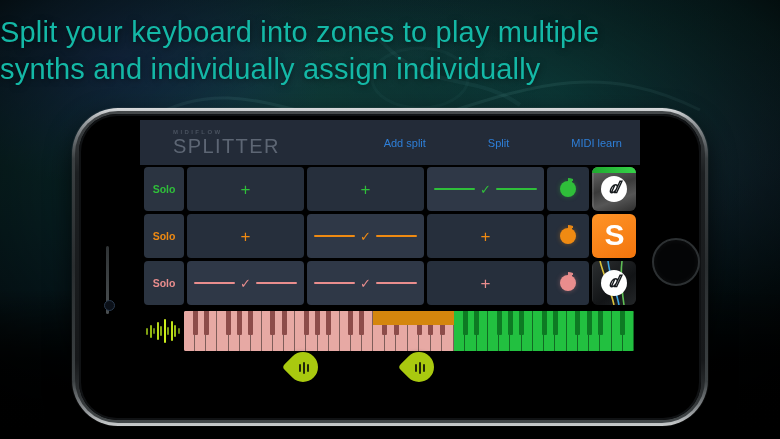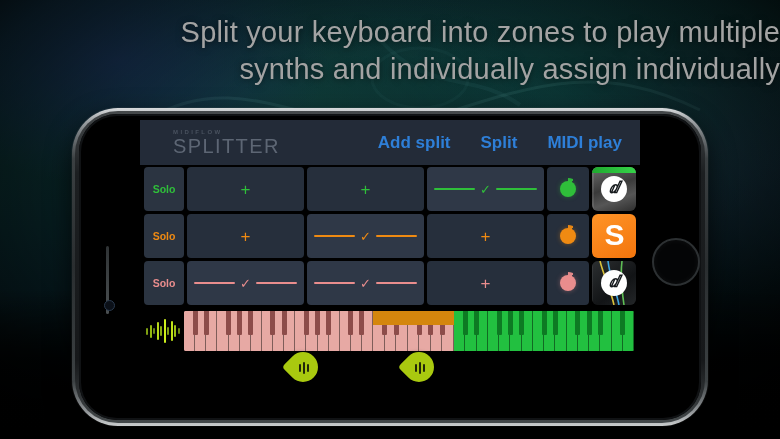--- a/index.html
+++ b/index.html
@@ -21,22 +21,22 @@
       linear-gradient(170deg,#0b2a33 0%,#0a2b2c 28%,#08232a 52%,#041216 75%,#010507 100%);
   }
   .bg-strokes{position:absolute;inset:0;opacity:.5;}
   .bg-vignette{position:absolute;inset:0;
     background:radial-gradient(ellipse 560px 320px at 390px 170px, rgba(0,0,0,0) 35%, rgba(0,0,0,.55) 80%, rgba(0,0,0,.92) 100%);
   }
   .bg-bottom{position:absolute;left:0;right:0;bottom:0;height:150px;
     background:linear-gradient(to bottom, rgba(0,0,0,0) 0%, rgba(0,0,0,.75) 45%, #000 100%);}
 
   
-  .headline{position:absolute;top:14px;left:0;right:0;text-align:right;
-    color:#a3a3a3;font-size:29px;line-height:37px;font-weight:300;
+  .headline{position:absolute;top:14px;left:0;right:0;text-align:left;
+    color:#14b8a6;font-size:29px;line-height:37px;font-weight:300;
     letter-spacing:.2px;text-shadow:0 1px 6px rgba(0,0,0,.55);}
   .headline div{white-space:nowrap;}
 
   
   .phone{position:absolute;left:72px;top:108px;width:636px;height:318px;
     border-radius:46px;
     background:linear-gradient(to bottom,#d8dadc 0%,#9fa3a6 4%,#6e7376 9%,#3b4042 16%,#2a2e30 50%,#3c4143 86%,#8d9194 95%,#c9cccd 100%);
     box-shadow:0 10px 26px rgba(0,0,0,.72), 0 0 0 1px rgba(255,255,255,.06);}
   .phone-inner{position:absolute;inset:3px;border-radius:43px;
     background:linear-gradient(to bottom,#45494b,#1c1f21 20%,#16181a 80%,#43484a);}
@@ -56,21 +56,21 @@
     box-shadow:inset 0 0 6px rgba(255,255,255,.05);}
 
   
   .app{position:absolute;left:140px;top:120px;width:500px;height:295px;background:#000;overflow:hidden;}
 
   .appbar{position:relative;height:45px;background:#232b38;display:flex;align-items:center;}
   .logo{margin-left:33px;line-height:1;}
   .logo .brand{font-size:6px;letter-spacing:2.4px;color:#49525f;font-weight:700;display:block;margin-bottom:1px;}
   .logo .name{font-size:20px;letter-spacing:1.4px;color:#5d6674;font-weight:300;display:block;}
   .navlinks{margin-left:auto;margin-right:18px;display:flex;gap:30px;}
-  .navlink{color:#2e7fd8;font-size:17px;font-weight:700;}
+  .navlink{color:#2e7fd8;font-size:11px;font-weight:400;margin-left:32px;}
 
   
   .matrix{position:relative;padding:2px 0 0 0;}
   .row{display:flex;height:44px;margin-bottom:3px;padding:0 4px;gap:3px;}
   .solo{width:40px;border-radius:4px;background:#2b3441;display:flex;align-items:center;justify-content:center;
     font-size:10.5px;font-weight:600;}
   .zones{flex:1;display:flex;gap:3px;}
   .cell{flex:1;border-radius:4px;background:#262f3c;display:flex;align-items:center;justify-content:center;position:relative;}
   .cell.on{background:#2f3847;}
   .plus{font-size:17px;font-weight:400;line-height:1;}
@@ -153,21 +153,21 @@
   <div class="app">
 
     <div class="appbar">
       <div class="logo">
         <span class="brand">MIDIFLOW</span>
         <span class="name">SPLITTER</span>
       </div>
       <div class="navlinks">
         <span class="navlink" style="color: rgb(46, 127, 216);">Add split</span>
         <span class="navlink" style="color: rgb(46, 127, 216);">Split</span>
-        <span class="navlink" style="color: rgb(46, 127, 216);">MIDI play</span>
+        <span class="navlink" style="color: rgb(46, 127, 216);">MIDI learn</span>
       </div>
     </div>
 
     <div class="matrix">
 
       <div class="row">
         <div class="solo" style="color: rgb(47, 191, 58);">
           <span>Solo</span>
         </div>
         <div class="zones">

